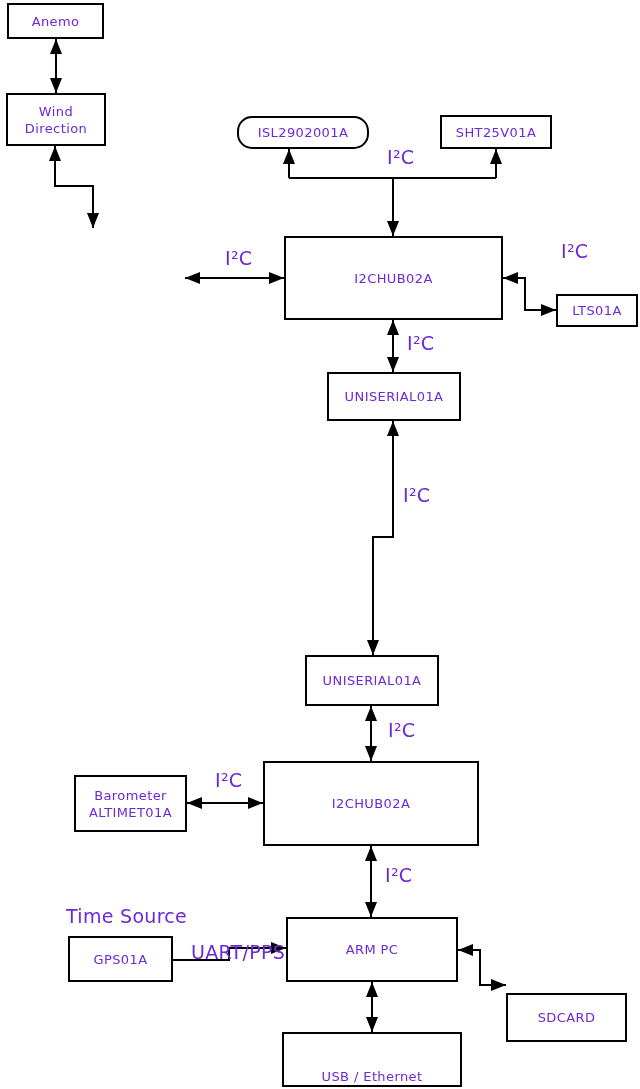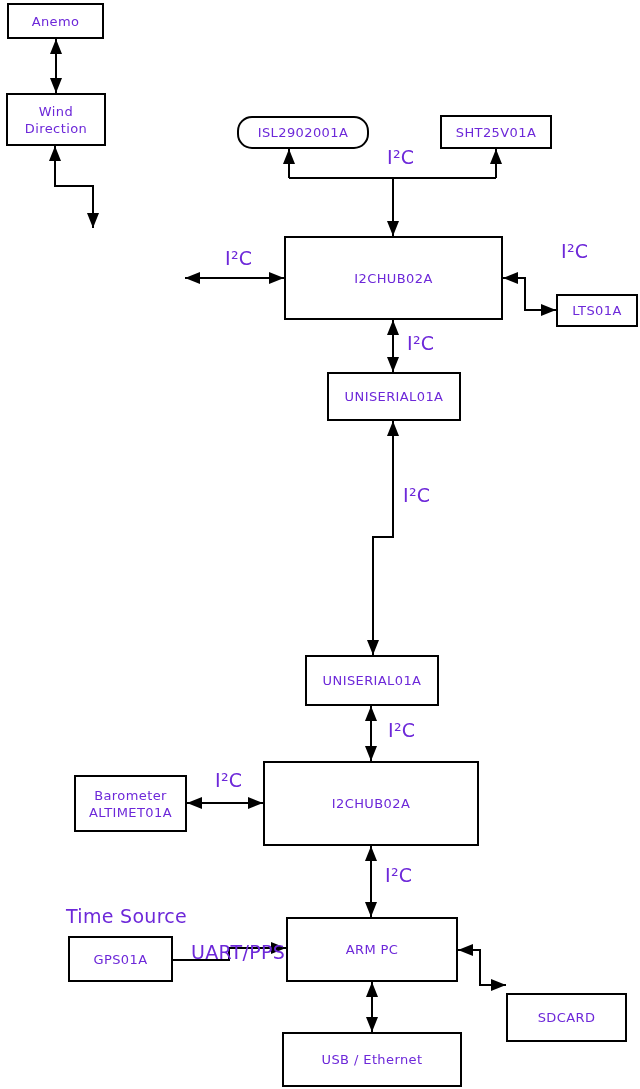--- a/index.html
+++ b/index.html
@@ -105,21 +105,21 @@
   </div>
 
   <div class="node" style="left:286px; top:917px; width:172px; height:65px;">
     <span>ARM PC</span>
   </div>
 
   <div class="node" style="left:506px; top:958px; width:121px; height:49px;margin-top:35px;">
     <span>SDCARD</span>
   </div>
 
-  <div class="node" style="left:282px; top:1032px; width:180px; height:55px;">
+  <div class="node" style="left:282px; top:1032px; width:180px; height:55px;justify-content:flex-end;">
     <span>USB / Ethernet</span>
   </div>
 
   <div class="lbl" style="left:66px; top:909px;">Time Source</div>
 
   <div class="lbl" style="left:387px; top:150px;">I²C</div>
   <div class="lbl" style="left:225px; top:251px;">I²C</div>
   <div class="lbl" style="left:561px; top:244px;">I²C</div>
   <div class="lbl" style="left:407px; top:336px;">I²C</div>
   <div class="lbl" style="left:403px; top:488px;">I²C</div>

